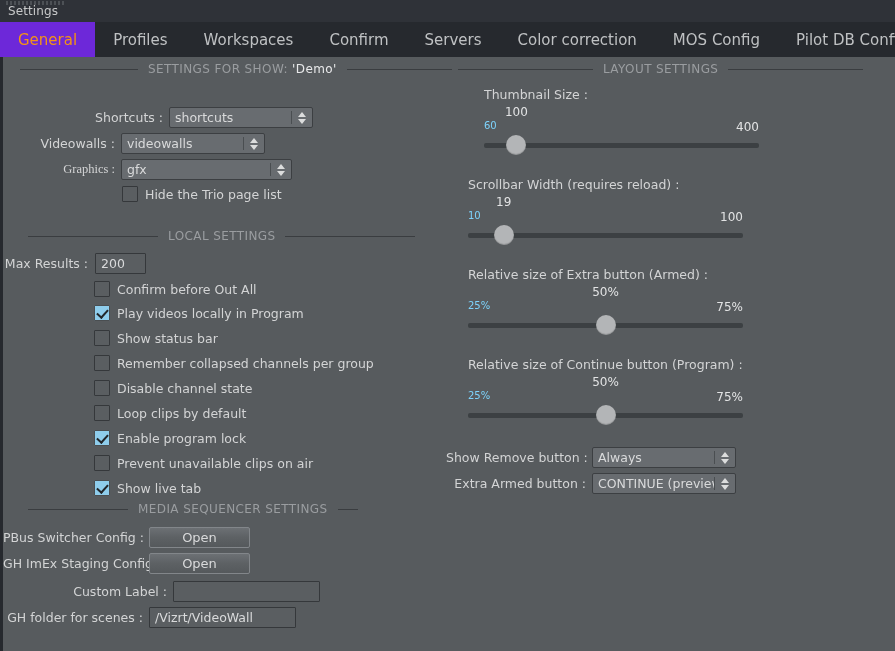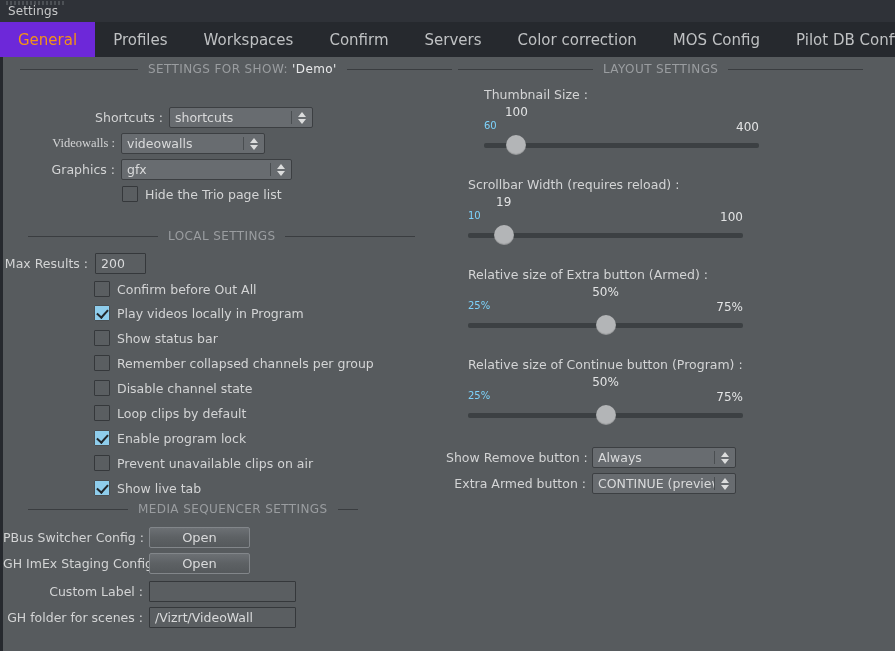--- a/index.html
+++ b/index.html
@@ -338,33 +338,33 @@
         <span class="combo-text">shortcuts</span>
         <span class="combo-sep"></span>
         <span class="combo-arrows">
           <span class="up"></span>
           <span class="down"></span>
         </span>
       </div>
     </div>
 
     <div class="form-row" style="left:0px; top:76px;">
-      <div class="form-label" style="width:112px;font-family:Liberation Serif, serif;">Videowalls :</div>
+      <div class="form-label" style="width:112px;">Videowalls :</div>
       <div class="combo" style="width:144px; margin-left:6px;">
         <span class="combo-text">videowalls</span>
         <span class="combo-sep"></span>
         <span class="combo-arrows">
           <span class="up"></span>
           <span class="down"></span>
         </span>
       </div>
     </div>
 
     <div class="form-row" style="left:0px; top:102px;">
-      <div class="form-label" style="width:112px;">Graphics :</div>
+      <div class="form-label" style="width:112px;font-family:Liberation Serif, serif;">Graphics :</div>
       <div class="combo" style="width:171px; margin-left:6px;">
         <span class="combo-text">gfx</span>
         <span class="combo-sep"></span>
         <span class="combo-arrows">
           <span class="up"></span>
           <span class="down"></span>
         </span>
       </div>
     </div>
 
@@ -430,21 +430,21 @@
     <div class="form-row" style="left:0px; top:470px;">
       <div class="form-label" style="width:140px;">PBus Switcher Config :</div>
       <div class="push-button" style="width:101px; margin-left:6px;">Open</div>
     </div>
 
     <div class="form-row" style="left:0px; top:496px;">
       <div class="form-label" style="width:140px;">GH ImEx Staging Config :</div>
       <div class="push-button" style="width:101px; margin-left:6px;">Open</div>
     </div>
 
-    <div class="form-row" style="left:0px; top:524px;">
+    <div class="form-row" style="left:0px; top:524px;padding-left:24px;">
       <div class="form-label" style="width:140px;">Custom Label :</div>
       <div class="text-input" style="width:147px; margin-left:6px;" placeholder=""></div>
     </div>
 
     <div class="form-row" style="left:0px; top:550px;">
       <div class="form-label" style="width:140px;">GH folder for scenes :</div>
       <div class="text-input" style="width:147px; margin-left:6px;">/Vizrt/VideoWall</div>
     </div>
 
     <div class="section-head" style="left:455px; top:5px; width:425px;">

